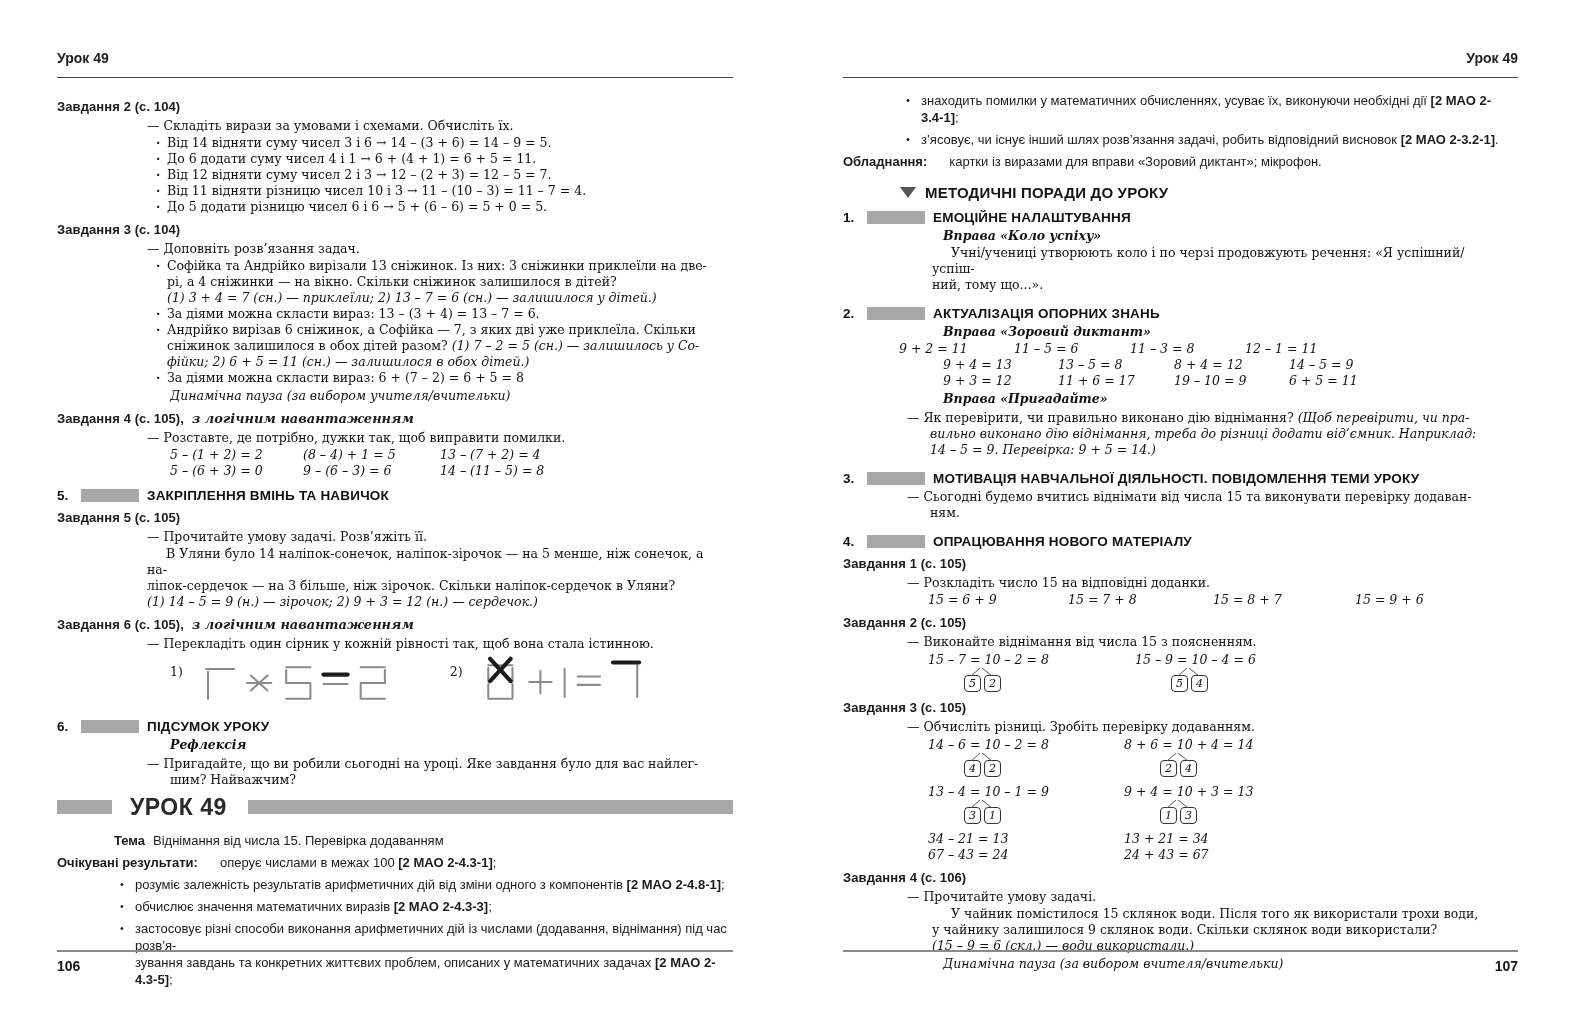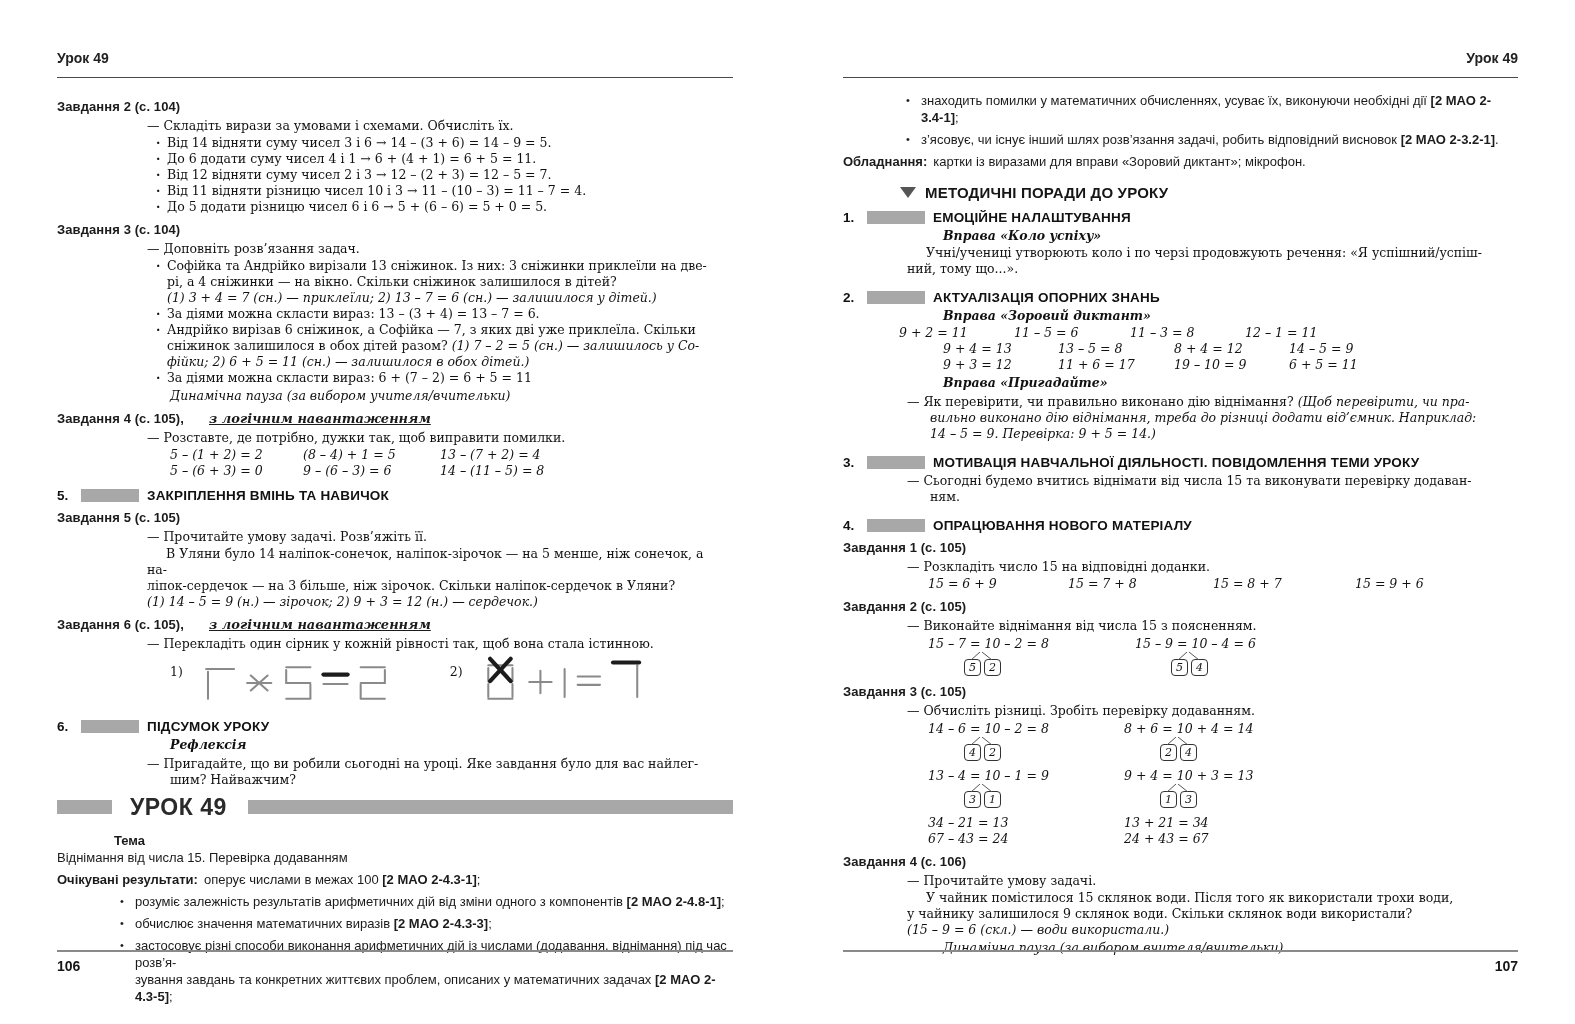--- a/index.html
+++ b/index.html
@@ -12,53 +12,53 @@
   .pright .runhead{text-align:right;}
   .toprule{position:absolute;top:27px;left:0;right:0;height:1px;background:#4a4a4a;}
   .content{position:absolute;top:42px;left:0;right:15px;}
   
   .ser{font:12.5px/16px "DejaVu Serif",serif;color:#111;}
   .dash{margin-left:90px;padding-left:23px;text-indent:-23px;white-space:pre-line;margin-top:3px;margin-bottom:1px;}
   .pright .dash{margin-left:64px;}
   .bull{position:relative;margin-left:98px;padding-left:12px;white-space:pre-line;}
   .bull::before{content:"·";position:absolute;left:1px;top:0;font-weight:bold;}
   .para{margin-left:90px;text-indent:19px;white-space:pre-line;}
-  .pright .para{margin-left:64px;}
+  .pright .para{margin-left:89px;}
   .it{font-style:italic;}
   .itb{font-style:italic;font-weight:bold;}
   .exline{margin-left:113px;margin-top:2px;margin-bottom:1px;}
   .pright .exline{margin-left:100px;}
   
   .ttl{font:bold 13px/16px "Liberation Sans",sans-serif;color:#1b1b1b;margin-top:7px;margin-bottom:3px;letter-spacing:.1px;}
-  .ttl .noteit{font:bold italic 13px/16px "DejaVu Serif",serif;margin-left:25px;letter-spacing:0;text-decoration:underline;}
+  .ttl .noteit{font:bold italic 13px/16px "DejaVu Serif",serif;margin-left:8px;letter-spacing:0;}
   .sechead{display:flex;align-items:center;margin-top:9px;margin-bottom:3px;}
   .sechead .num{font:bold 13.5px/14px "Liberation Sans",sans-serif;width:24px;flex:none;}
   .gbar{width:58px;height:13px;background:#a8a8a8;flex:none;margin-right:8px;}
   .sechead .sttl{font:bold 13.5px/15px "Liberation Sans",sans-serif;letter-spacing:.2px;}
   .method{display:flex;align-items:center;margin:14px 0 6px 57px;}
   .tri{width:0;height:0;border-left:8px solid transparent;border-right:8px solid transparent;border-top:11px solid #555;flex:none;margin-right:9px;}
   .method .mttl{font:bold 15px/17px "Liberation Sans",sans-serif;letter-spacing:.2px;}
   
   .eqrow{display:flex;margin-left:113px;}
   .eqrow .eq{font-style:italic;flex:none;}
   .pright .eqrow{margin-left:85px;}
   
   .sans{font:13px/17px "Liberation Sans",sans-serif;color:#1b1b1b;}
   .sbul{position:relative;margin-left:63px;padding-left:15px;white-space:pre-line;margin-bottom:5px;}
   .sbul::before{content:"•";position:absolute;left:0;top:0;font-size:11px;}
   .coderef{font-weight:bold;}
-  .labelrow{display:flex;margin-bottom:5px;}
+  .labelrow{display:flex;margin-bottom:5px;gap:16px;}
   .labelrow .lab{font-weight:bold;flex:none;margin-right:6px;}
   
   .intro{position:absolute;top:746px;left:0;right:0;}
   .banner{display:flex;align-items:center;height:22px;}
   .banner .bbar1{width:55px;height:14px;background:#a8a8a8;flex:none;}
   .banner .bttl{font:bold 23px/23px "Liberation Sans",sans-serif;color:#2a2a2a;margin:0 21px 0 18px;letter-spacing:.5px;}
   .banner .bbar2{flex:1;height:14px;background:#a8a8a8;}
-  .tema{display:flex;margin-top:14px;flex-direction:column;}
+  .tema{display:flex;margin-top:14px;}
   .tema .lab{font-weight:bold;width:88px;text-align:right;flex:none;margin-right:8px;}
   
   .botrule{position:absolute;top:900px;left:0;right:0;height:1.5px;background:#8a8a8a;}
   .pagenum{position:absolute;top:908px;font:bold 14px/16px "Liberation Sans",sans-serif;}
   .pleft .pagenum{left:0;}
   .pright .pagenum{right:0;}
   
   .figrow{display:flex;margin-left:113px;margin-top:4px;margin-bottom:2px;align-items:flex-start;}
   .figlab{font:12.5px/16px "DejaVu Serif",serif;margin-right:10px;margin-top:8px;}
   .fig2wrap{margin-left:52px;}
@@ -92,21 +92,21 @@
 
       <div class="ttl">Завдання 3 (с. 104)</div>
       <div class="dash">— Доповніть розв’язання задач.</div>
       <div class="bull"><span>Софійка та Андрійко вирізали 13 сніжинок. Із них: 3 сніжинки приклеїли на две-
 рі, а 4 сніжинки — на вікно. Скільки сніжинок залишилося в дітей?
 </span><span class="it">(1) 3 + 4 = 7 (сн.) — приклеїли; 2) 13 – 7 = 6 (сн.) — залишилося у дітей.)</span></div>
       <div class="bull">За діями можна скласти вираз: 13 – (3 + 4) = 13 – 7 = 6.</div>
       <div class="bull"><span>Андрійко вирізав 6 сніжинок, а Софійка — 7, з яких дві уже приклеїла. Скільки
 сніжинок залишилося в обох дітей разом? </span><span class="it">(1) 7 – 2 = 5 (сн.) — залишилось у Со-
 фійки; 2) 6 + 5 = 11 (сн.) — залишилося в обох дітей.)</span></div>
-      <div class="bull">За діями можна скласти вираз: 6 + (7 – 2) = 6 + 5 = 11</div>
+      <div class="bull">За діями можна скласти вираз: 6 + (7 – 2) = 6 + 5 = 8</div>
       <div class="exline it">Динамічна пауза (за вибором учителя/вчительки)</div>
 
       <div class="ttl"><span>Завдання 4 (с. 105),</span><span class="noteit">з логічним навантаженням</span></div>
       <div class="dash">— Розставте, де потрібно, дужки так, щоб виправити помилки.</div>
       <div class="eqrow">
         <span class="eq" style="width:133px">5 – (1 + 2) = 2</span>
         <span class="eq" style="width:137px">(8 – 4) + 1 = 5</span>
         <span class="eq">13 – (7 + 2) = 4</span>
       </div>
       <div class="eqrow">

